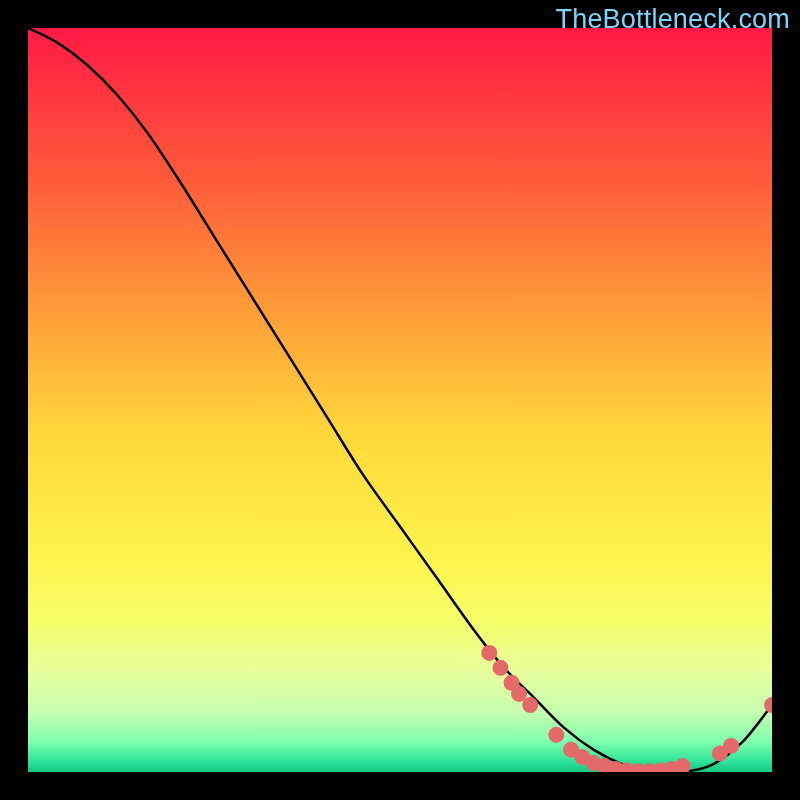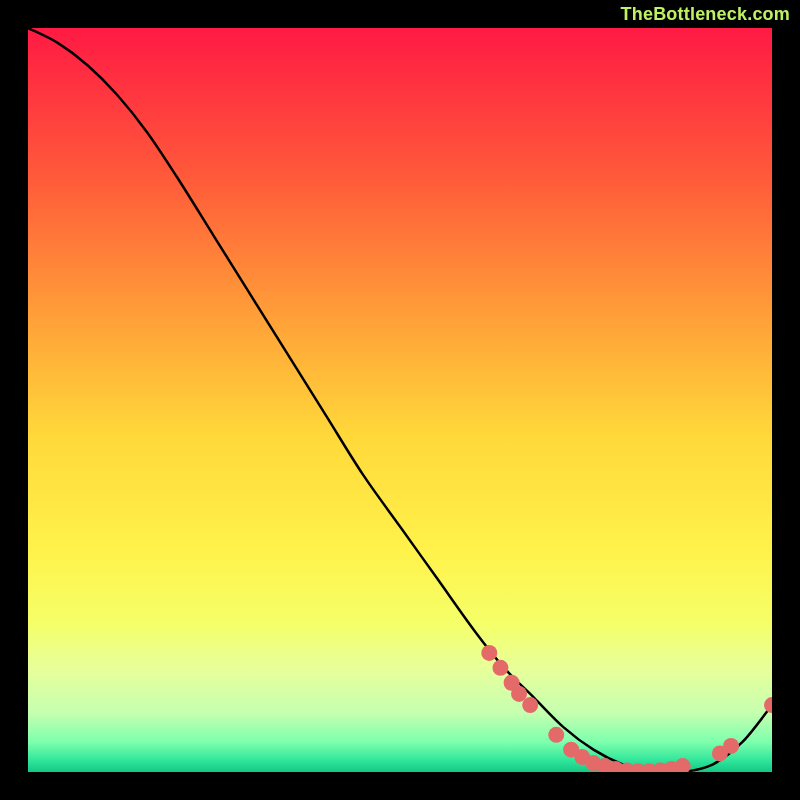--- a/index.html
+++ b/index.html
@@ -14,23 +14,23 @@
   .outer {
     position: relative;
     width: 800px;
     height: 800px;
     background: #000;
   }
   .watermark {
     position: absolute;
     top: 4px;
     right: 10px;
-    color: #bef264;
-    font-size: 18px;
-    font-weight: 700;
+    color: #7dd3fc;
+    font-size: 27px;
+    font-weight: 400;
     letter-spacing: 0.2px;
     z-index: 10;
   }
   .plot-area {
     position: absolute;
     left: 28px;
     top: 28px;
     width: 744px;
     height: 744px;
   }

